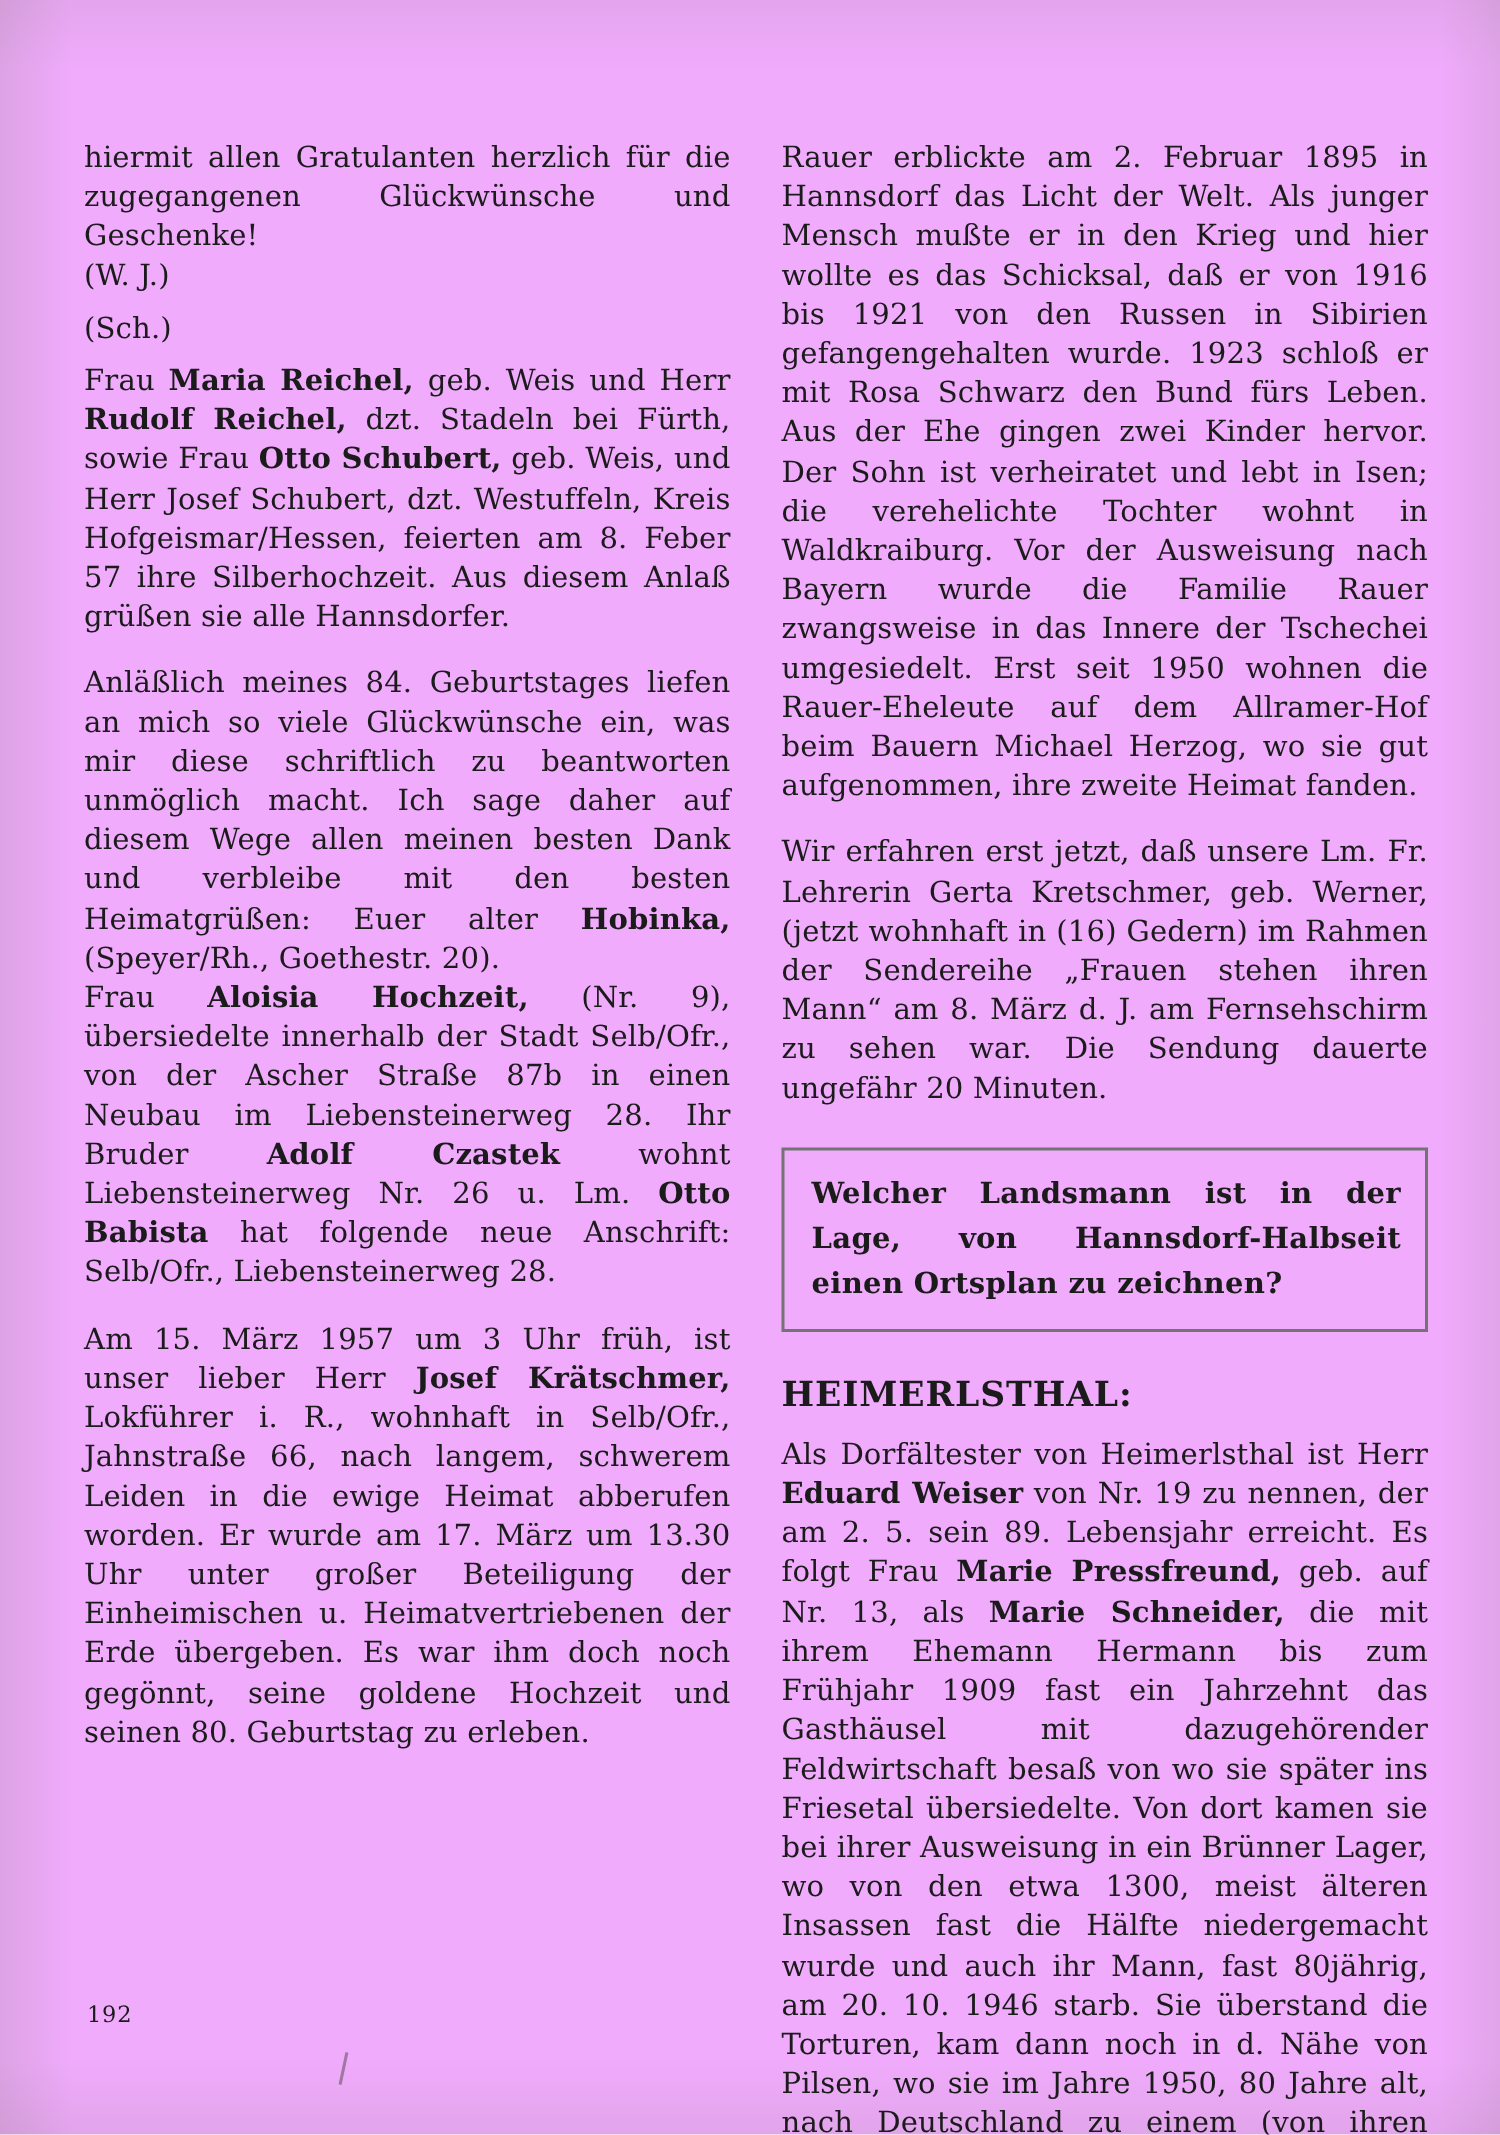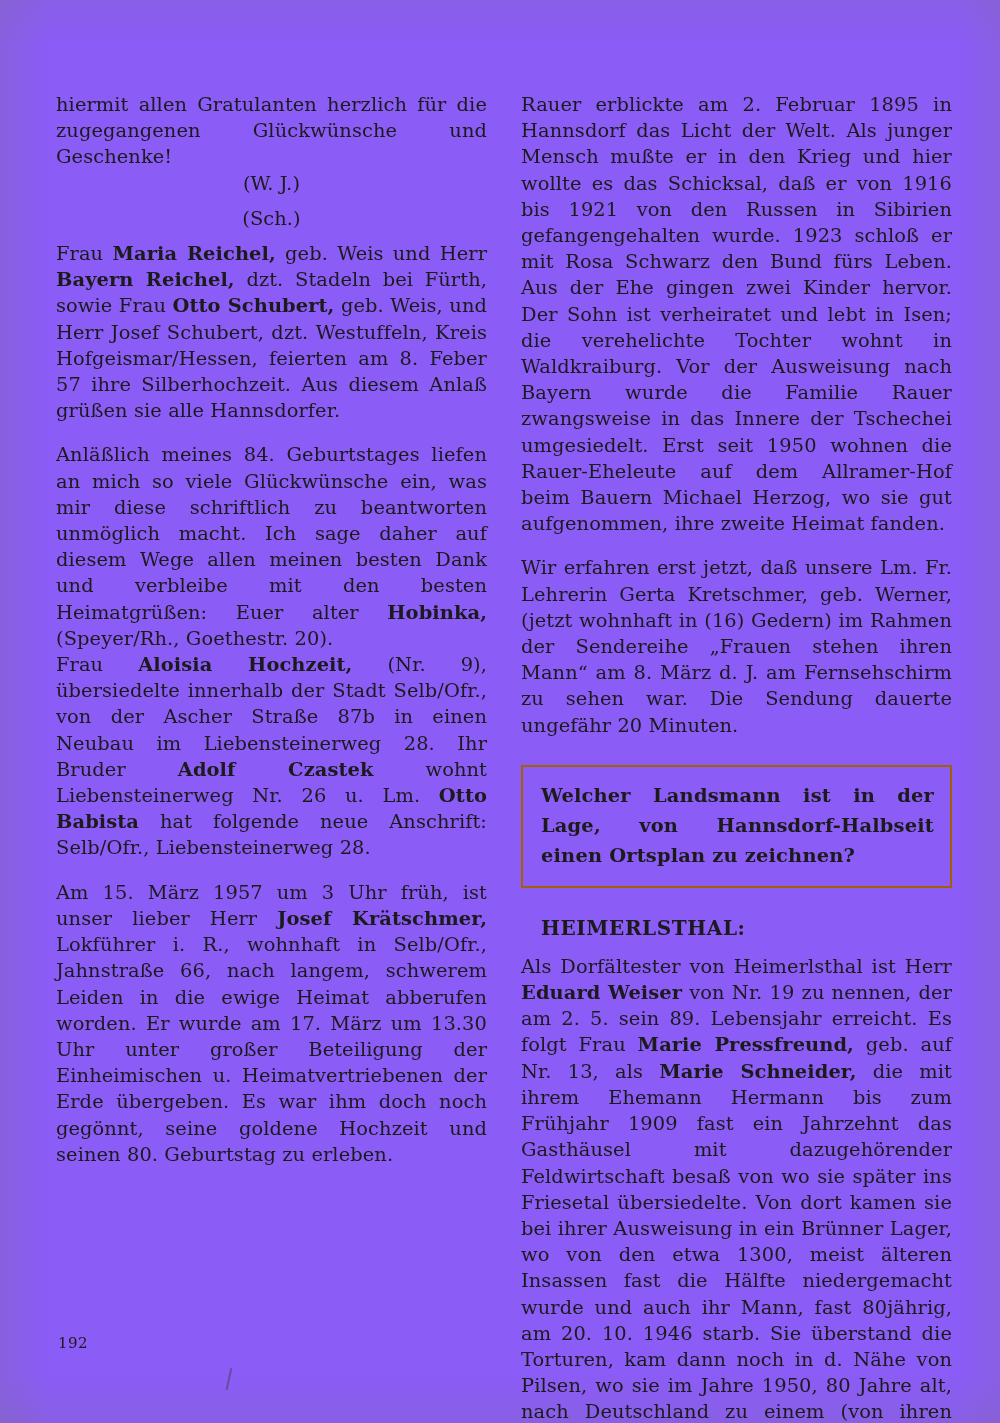--- a/index.html
+++ b/index.html
@@ -13,21 +13,21 @@
     font-family: "DejaVu Serif", serif;
     color: #1b1b1b;
     position: relative;
     overflow: hidden;
   }
   .page {
     position: absolute;
     left: 0; top: 0;
     width: 1000px;
     height: 1423px;
-    background: #8b5cf6;
+    background: #f0abfc;
     box-sizing: border-box;
   }
   
   .page::before {
     content: "";
     position: absolute;
     left: 0; top: 0; right: 0; bottom: 0;
     background:
       linear-gradient(to right, rgba(120,115,105,0.16) 0px, rgba(255,255,255,0) 48px),
       linear-gradient(to left, rgba(120,115,105,0.13) 0px, rgba(255,255,255,0) 40px),
@@ -57,46 +57,45 @@
   }
   p.gap {
     margin-top: 18px;
   }
   p.gap-sm {
     margin-top: 9px;
   }
   b { font-weight: 700; }
   .sig {
     display: block;
-    text-align: center;
+    text-align: left;
     font-size: 19.4px;
     line-height: 26.2px;
   }
   .inline-sig { }
   .boxed {
-    border: 2px solid #a16207;
+    border: 2px solid #737373;
     padding: 14px 16px 15px 18px;
     margin-top: 26px;
     margin-bottom: 6px;
   }
   .boxed p {
     margin: 0;
     font-size: 19.4px;
     line-height: 30px;
     font-weight: 700;
     text-align: justify;
     letter-spacing: 0.2px;
   }
   .section-head {
-    font-size: 20px;
+    font-size: 23px;
     font-weight: 700;
     letter-spacing: 0.6px;
     margin-top: 28px;
     margin-bottom: 14px;
-    margin-left: 20px;
   }
   .folio {
     position: absolute;
     left: 58px;
     top: 1334px;
     font-size: 15px;
     letter-spacing: 0.5px;
   }
   .mark {
     position: absolute;
@@ -120,21 +119,21 @@
       <p class="para">
         <span>hiermit allen Gratulanten herzlich für die zugegangenen Glückwünsche und Geschenke!</span>
         <span class="sig">(W. J.)</span>
       </p>
 
       <p class="para gap-sm">
         <span class="sig">(Sch.)</span>
       </p>
 
       <p class="para gap-sm">
-        <span>Frau <b>Maria Reichel,</b> geb. Weis und Herr <b>Bayern Reichel,</b> dzt. Stadeln bei Fürth, sowie Frau <b>Otto Schubert,</b> geb. Weis, und Herr Josef Schubert, dzt. Westuffeln, Kreis Hofgeismar/Hessen, feierten am 8. Feber 57 ihre Silberhochzeit. Aus diesem Anlaß grüßen sie alle Hannsdorfer.</span>
+        <span>Frau <b>Maria Reichel,</b> geb. Weis und Herr <b>Rudolf Reichel,</b> dzt. Stadeln bei Fürth, sowie Frau <b>Otto Schubert,</b> geb. Weis, und Herr Josef Schubert, dzt. Westuffeln, Kreis Hofgeismar/Hessen, feierten am 8. Feber 57 ihre Silberhochzeit. Aus diesem Anlaß grüßen sie alle Hannsdorfer.</span>
       </p>
 
 
 
       <p class="para gap">
         <span>Anläßlich meines 84. Geburtstages liefen an mich so viele Glückwünsche ein, was mir diese schriftlich zu beantworten unmöglich macht. Ich sage daher auf diesem Wege allen meinen besten Dank und verbleibe mit den besten Heimatgrüßen: Euer alter <b>Hobinka,</b> (Speyer/Rh., Goethestr. 20).</span>
       </p>
 
       <p class="para">
         <span>Frau <b>Aloisia Hochzeit,</b> (Nr. 9), übersiedelte innerhalb der Stadt Selb/Ofr., von der Ascher Straße 87b in einen Neubau im Liebensteinerweg 28. Ihr Bruder <b>Adolf Czastek</b> wohnt Liebensteinerweg Nr. 26 u. Lm. <b>Otto Babista</b> hat folgende neue Anschrift: Selb/Ofr., Liebensteinerweg 28.</span>

